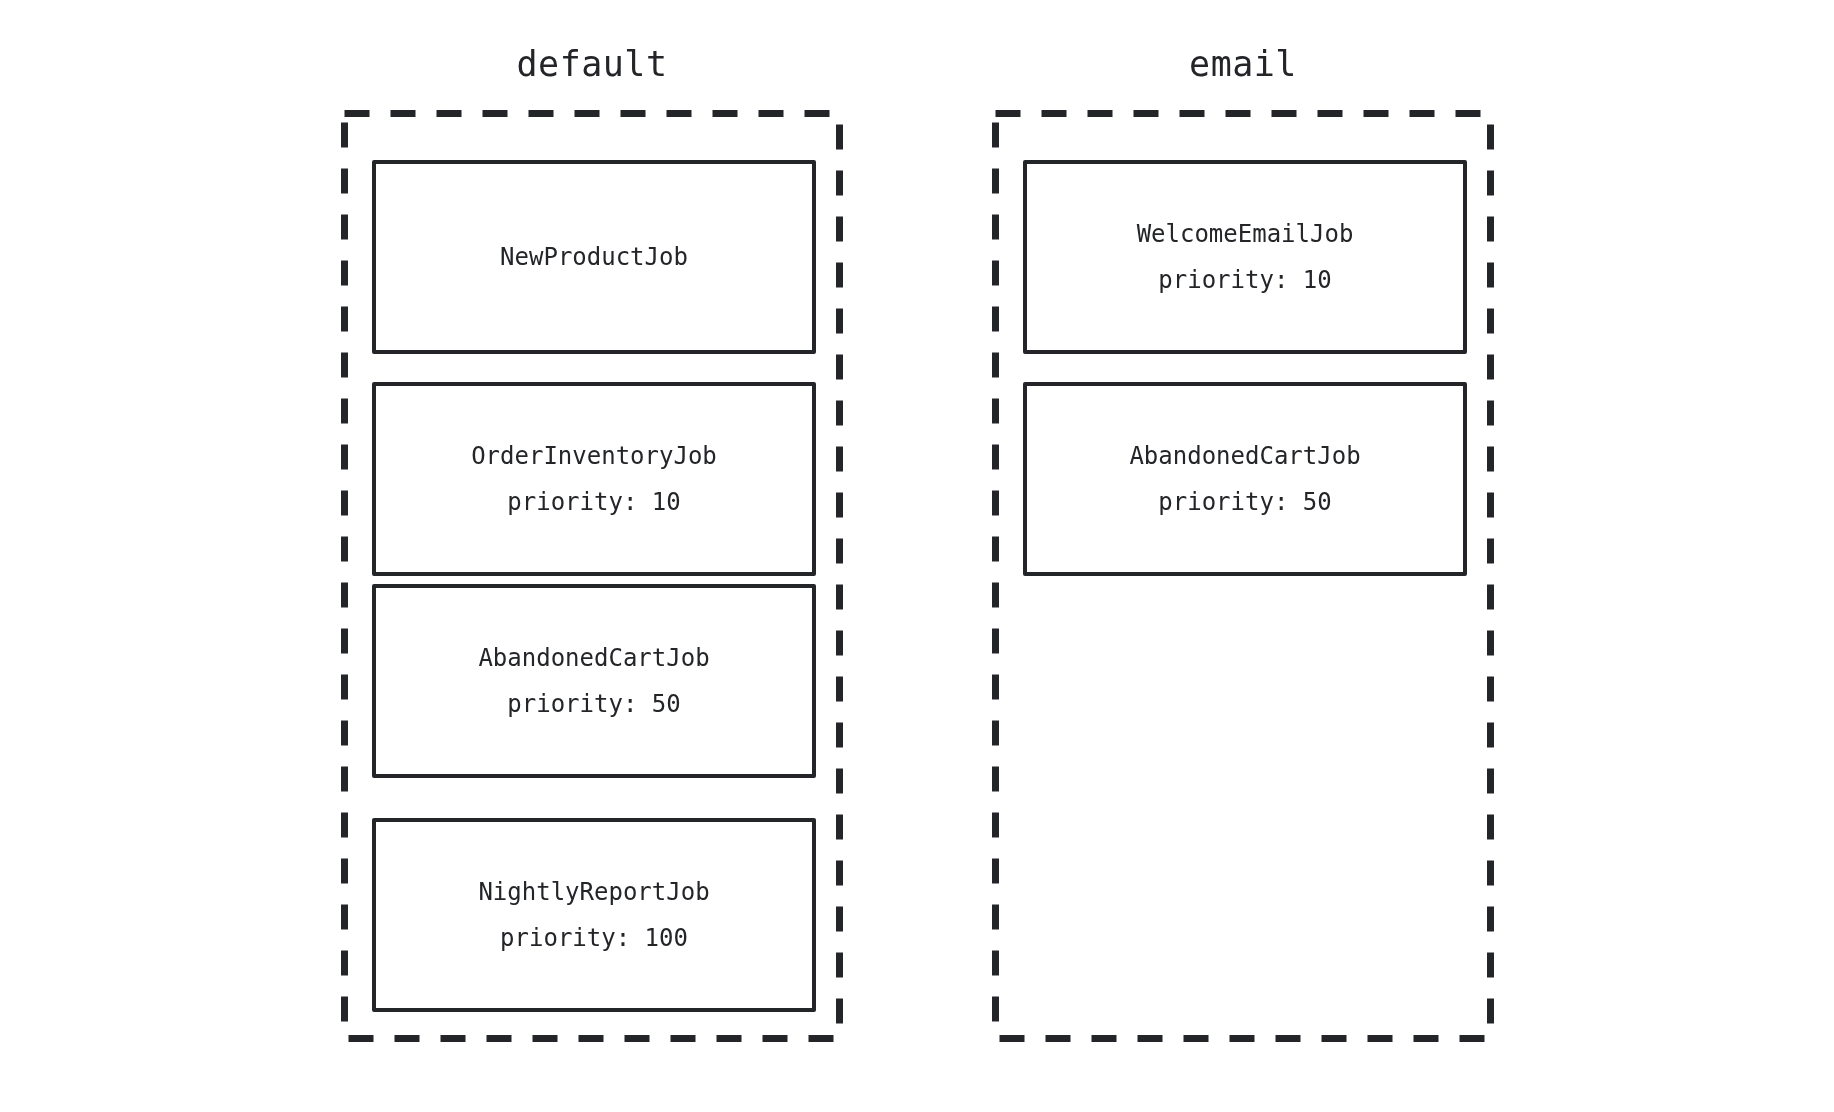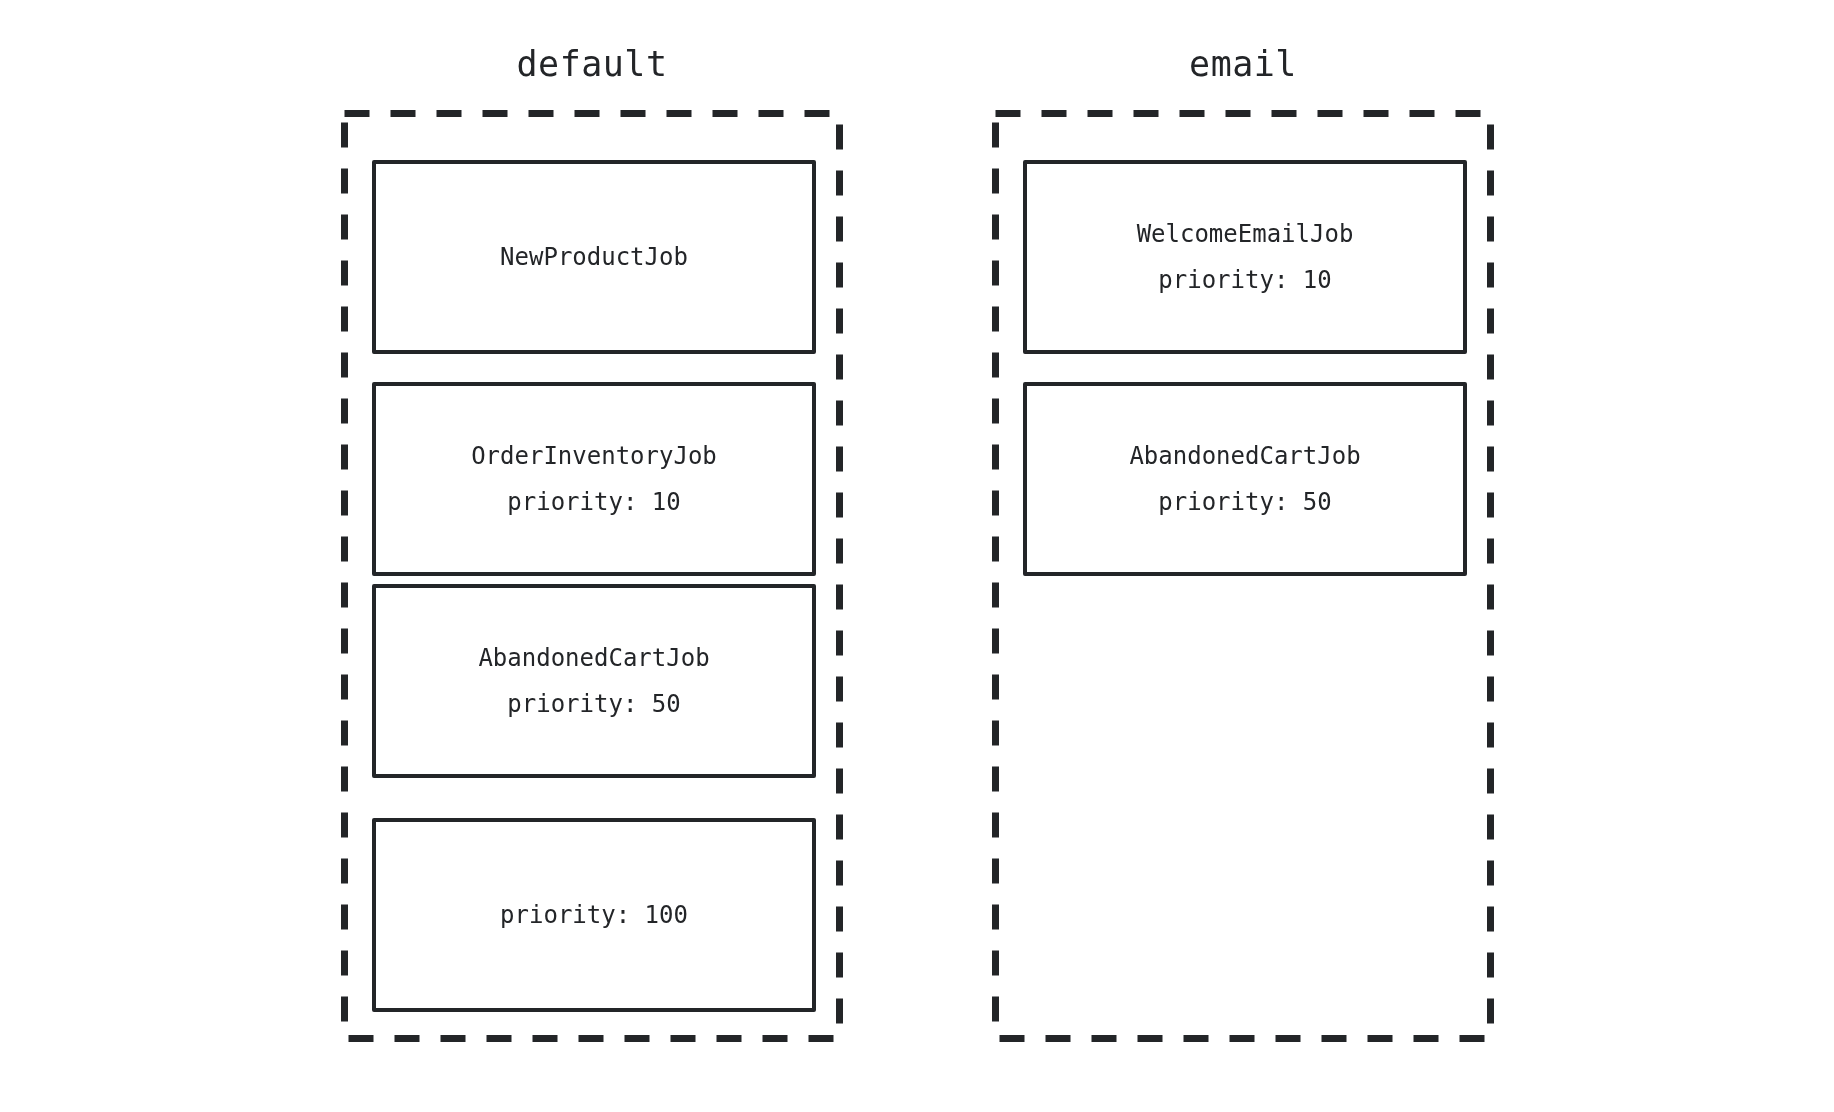--- a/index.html
+++ b/index.html
@@ -88,20 +88,21 @@
       </div>
       <div class="job pos-2">
         <div class="line">OrderInventoryJob</div>
         <div class="line">priority: 10</div>
       </div>
       <div class="job pos-3">
         <div class="line">AbandonedCartJob</div>
         <div class="line">priority: 50</div>
       </div>
       <div class="job pos-4">
+        <div class="line">NightlyReportJob</div>
         <div class="line">priority: 100</div>
       </div>
     </div>
   </section>
 
   <section class="queue queue-email">
     <div class="queue-title">email</div>
     <div class="queue-box">
       <svg class="dash-border" width="502" height="932" xmlns="http://www.w3.org/2000/svg">
         <rect x="3.5" y="3.5" width="495" height="925" fill="none" stroke="#232528" stroke-width="7" stroke-dasharray="25 21"></rect>

